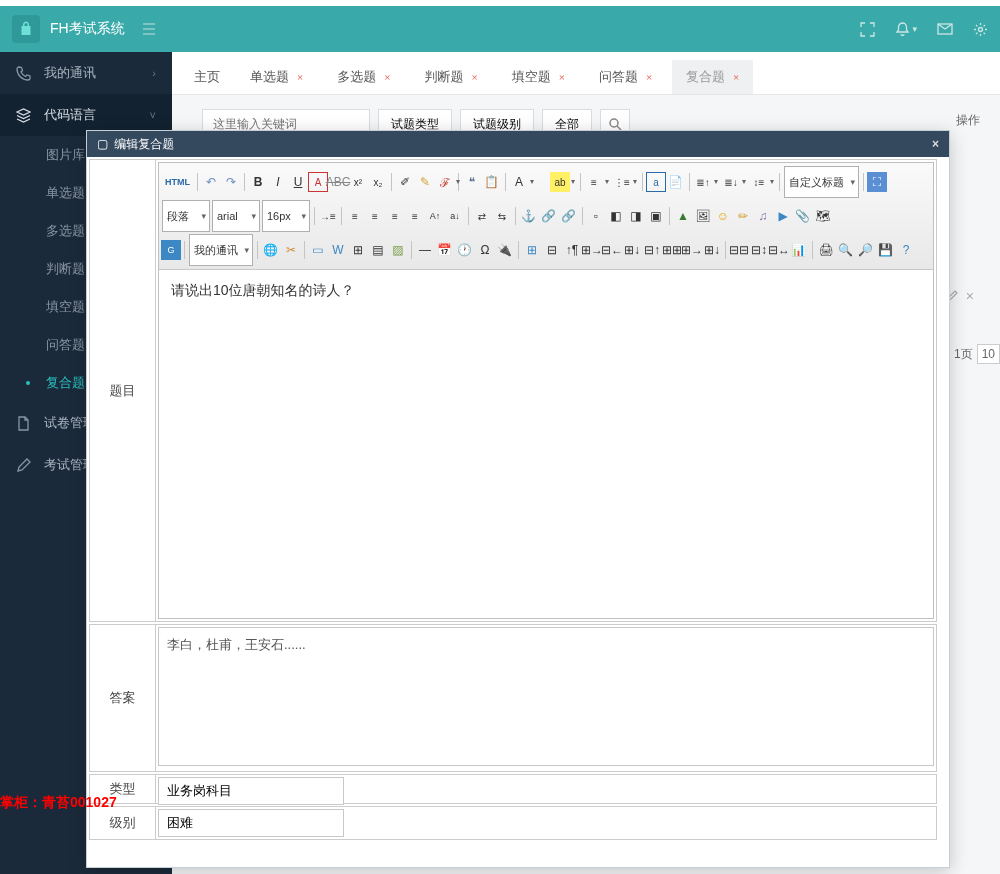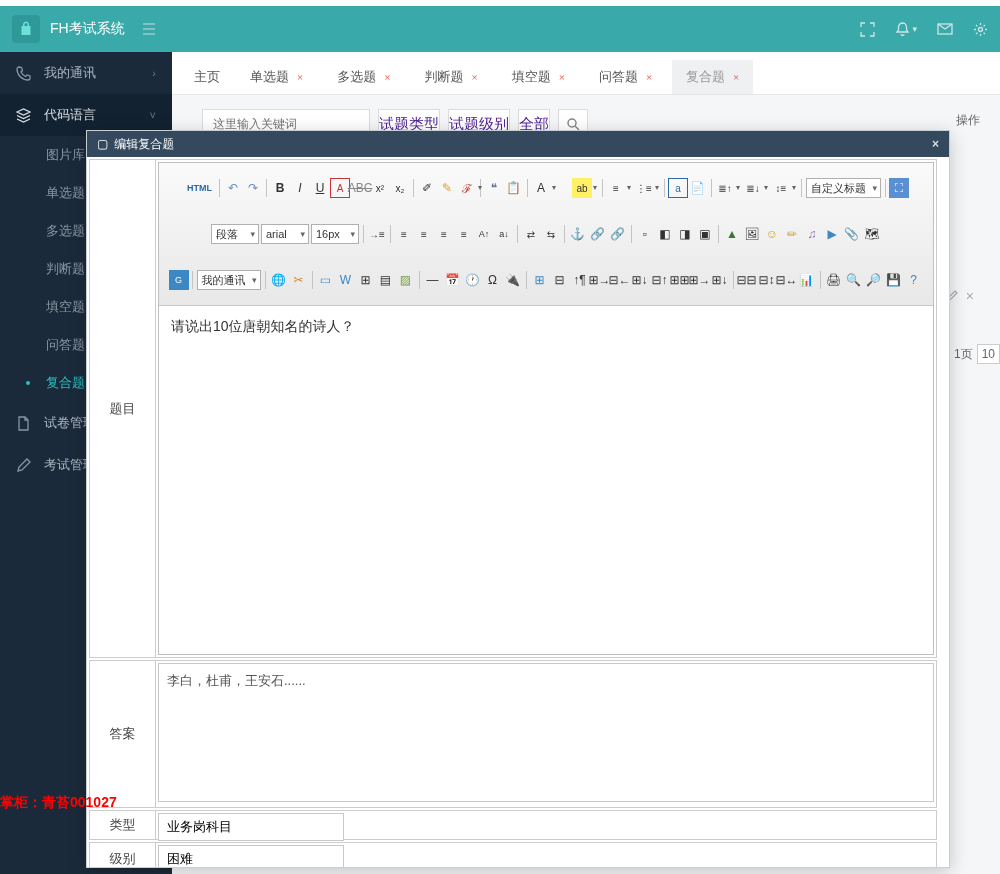--- a/index.html
+++ b/index.html
@@ -30,21 +30,21 @@
     
     .main { flex: 1; background: #f5f6f8; position: relative; }
     .tabs { background: #fff; border-bottom: 1px solid #e6e6e6; padding: 8px 12px 0 12px; display: flex; gap: 6px; font-family: Liberation Serif, serif; }
     .tab { padding: 8px 14px; font-size: 13px; cursor: pointer; position: relative; display: flex; align-items: center; color: #555; }
     .tab.home { padding: 8px 10px; }
     .tab .tab-close { margin-left: 8px; color: #e74c3c; font-size: 11px; }
     .tab.active { background: #eef0f2; color: #999; }
     
     .toolbar { padding: 14px 14px 0 30px; display: flex; gap: 8px; align-items: center; }
     .search-input { width: 168px; height: 30px; border: 1px solid #dcdcdc; padding: 0 10px; background: #fff; font-size: 12px; color: #999; }
-    .select-btn { height: 30px; border: 1px solid #dcdcdc; background: #fff; padding: 0 0; font-size: 15px; color: #4c1d95; display: flex; align-items: center; cursor: pointer; }
+    .select-btn { height: 30px; border: 1px solid #dcdcdc; background: #fff; padding: 0 12px; font-size: 12px; color: #000000; display: flex; align-items: center; cursor: pointer; }
     .icon-btn { width: 30px; height: 30px; border: 1px solid #dcdcdc; background: #fff; display: flex; align-items: center; justify-content: center; cursor: pointer; color: #888; }
     
     .bg-actions { position: absolute; right: 20px; top: 60px; font-size: 12px; color: #666; }
     .bg-close { position: absolute; right: 26px; top: 236px; color: #aaa; font-size: 12px; display: flex; gap: 8px; align-items: center; }
     .bg-pager { position: absolute; right: 0; top: 292px; font-size: 12px; color: #666; display: flex; align-items: center; gap: 4px; }
     .pager-box { border: 1px solid #ccc; padding: 2px 4px; background: #fff; }
     
     
     .modal { position: absolute; left: 86px; top: 130px; width: 864px; height: 738px; background: #fff; border: 1px solid #c7cfd6; box-shadow: 0 4px 18px rgba(0,0,0,0.2); display: flex; flex-direction: column; }
     .modal-title { height: 26px; background: #34495e; color: #fff; display: flex; align-items: center; padding: 0 10px; font-size: 12px; }
@@ -54,24 +54,24 @@
     .modal-body::-webkit-scrollbar { width: 14px; }
     .modal-body::-webkit-scrollbar-track { background: #f0f0f0; }
     .modal-body::-webkit-scrollbar-thumb { background: #c0c0c0; }
     
     .form-row { display: flex; border: 1px solid #ccc; margin-bottom: 2px; }
     .form-label { width: 66px; background: #fff; display: flex; align-items: center; justify-content: center; font-size: 13px; color: #444; border-right: 1px solid #ccc; }
     .form-content { flex: 1; padding: 2px; position: relative; }
     
     .editor-wrap { border: 1px solid #c0c0c0; }
     .editor-toolbar { background: linear-gradient(#fafafa, #e8e8e8); border-bottom: 1px solid #c8c8c8; padding: 2px 2px; }
-    .tb-row { display: flex; flex-wrap: nowrap; align-items: center; gap: 0; padding: 1px 0; justify-content: center; }
+    .tb-row { display: flex; flex-wrap: nowrap; align-items: center; gap: 0; padding: 1px 0; }
     .tb-sep { width: 1px; height: 18px; background: #c4c4c4; margin: 0 3px; }
     .tb-btn { width: 20px; height: 20px; display: flex; align-items: center; justify-content: center; cursor: pointer; font-size: 12px; border: 1px solid transparent; margin: 0 0px; }
-    .tb-select { height: 20px; border: 1px solid #b0b0b0; background: #fff; font-size: 11px; padding: 0 14px 0 4px; margin: 12px 1px; position: relative; display: flex; align-items: center; min-width: 48px; }
+    .tb-select { height: 32px; border: 1px solid #b0b0b0; background: #fff; font-size: 11px; padding: 0 14px 0 4px; margin: 0 1px; position: relative; display: flex; align-items: center; min-width: 48px; }
     .tb-select::after { content: "▾"; position: absolute; right: 3px; font-size: 9px; color: #666; }
     .tb-select.wide { min-width: 62px; }
     .tb-dd { width: 20px; height: 20px; position: relative; }
     .tb-dd::after { content: "▾"; position: absolute; right: -6px; top: 4px; font-size: 8px; color: #666; }
     .editor-content { height: 348px; padding: 12px; font-size: 14px; background: #fff; position: relative; overflow-y: auto; }
     .editor-content::-webkit-scrollbar { width: 14px; }
     .editor-content::-webkit-scrollbar-track { background: #f0f0f0; }
     .editor-content::-webkit-scrollbar-thumb { background: #c0c0c0; }
     .editor-content::-webkit-scrollbar-button { background: #e0e0e0; height: 14px; border: 1px solid #c0c0c0; }
     

